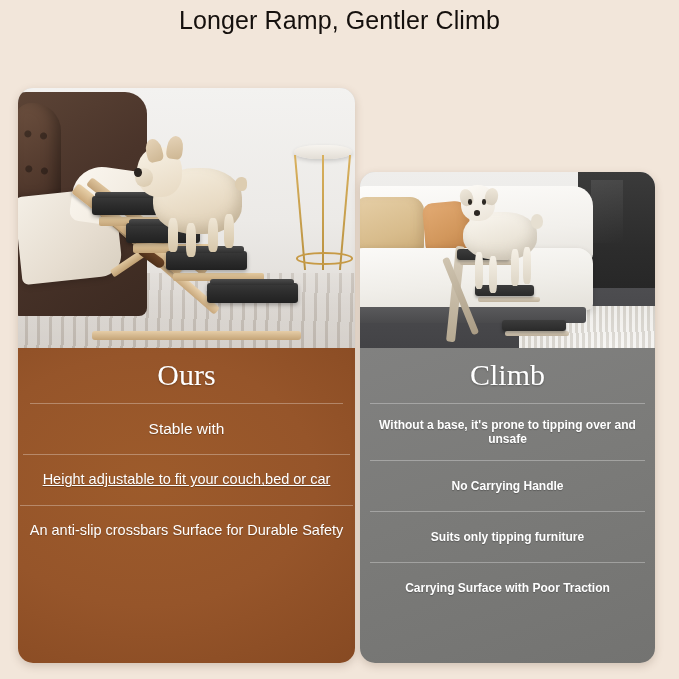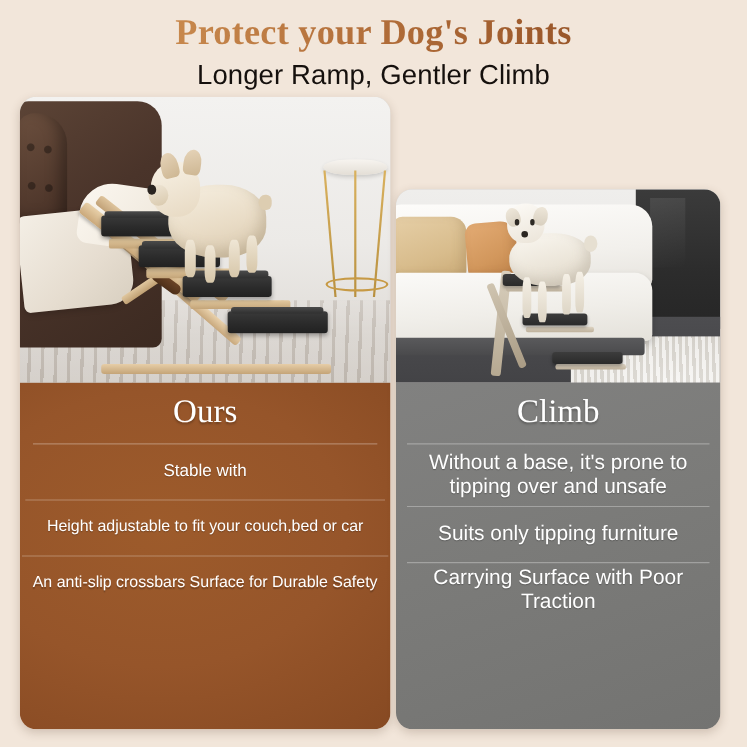--- a/index.html
+++ b/index.html
@@ -59,23 +59,23 @@
   .feature-list{list-style:none;margin:0;padding:0;}
   .feature-item{
     display:flex;align-items:center;justify-content:center;
     text-align:center;color:#fff;
     line-height:1.18;
     border-top:1px solid rgba(255,255,255,.30);
     padding:0 6px;
     text-shadow:0 1px 1px rgba(0,0,0,.25);
   }
   .panel-ours .feature-item{height:50px;font-size:15.5px;margin:0 12px;}
-  .panel-ours .feature-item.long{font-size:14.5px;margin:0 5px;}
+  .panel-ours .feature-item.long{font-size:14.5px;margin:0 5px;text-decoration:underline;}
   .panel-ours .feature-item.longest{font-size:14.5px;margin:0 2px;}
-  .panel-others .feature-item{height:50px;font-size:19px;margin:0 10px;}
+  .panel-others .feature-item{height:50px;font-size:12px;margin:0 10px;font-weight:bold;}
   .panel-others .feature-item.two-line{height:56px;}
 
   
   .scene{position:absolute;inset:0;}
 
   
   .wall-l{position:absolute;left:0;top:0;width:100%;height:73%;
     background:linear-gradient(180deg,#f3f2f0 0%,#eceae7 70%,#e4e1dd 100%);}
   .floor-l{position:absolute;left:0;bottom:0;width:100%;height:29%;
     background:linear-gradient(180deg,#d8d3cd 0%,#cdc7c0 40%,#c3bcb4 100%);}
@@ -235,21 +235,20 @@
   .dog-r .l4{left:74%;top:56%;}
   .dog-r .tail{position:absolute;left:82%;top:26%;width:12%;height:13%;
     background:#e6dfd1;border-radius:50%;}
 </style>
 </head>
 <body>
 
 <div class="stage">
 
   <div class="header">
-    <h1 class="title">Protect your Dog's Joints</h1>
     <h2 class="subtitle">Longer Ramp, Gentler Climb</h2>
   </div>
 
   <div class="card card-ours">
 
     <div class="photo photo-ours">
       <div class="scene">
         <div class="wall-l"></div>
         <div class="floor-l"></div>
         <div class="recliner">
@@ -351,19 +350,20 @@
           <div class="leg l4"></div>
           <div class="tail"></div>
         </div>
       </div>
     </div>
 
     <div class="panel panel-others">
       <h3 class="panel-heading">Climb</h3>
       <ul class="feature-list">
         <li class="feature-item two-line">Without a base, it's prone to tipping over and unsafe</li>
+        <li class="feature-item">No Carrying Handle</li>
         <li class="feature-item">Suits only tipping furniture</li>
         <li class="feature-item">Carrying Surface with Poor Traction</li>
       </ul>
     </div>
   </div>
 
 </div>
 
 </body></html>

